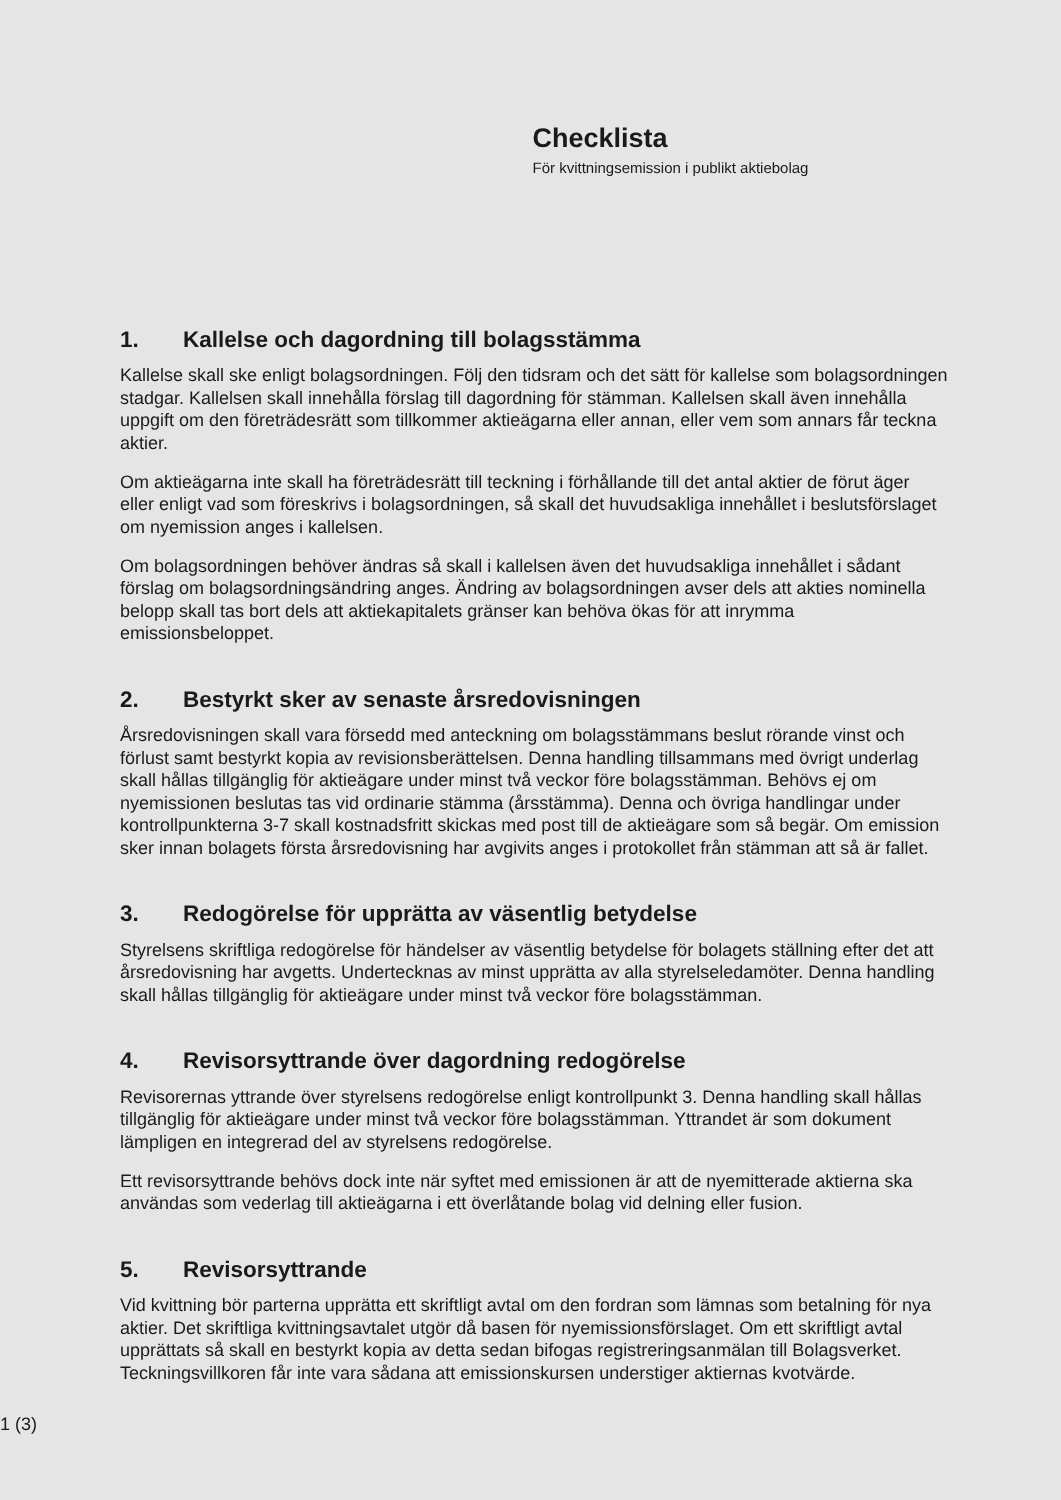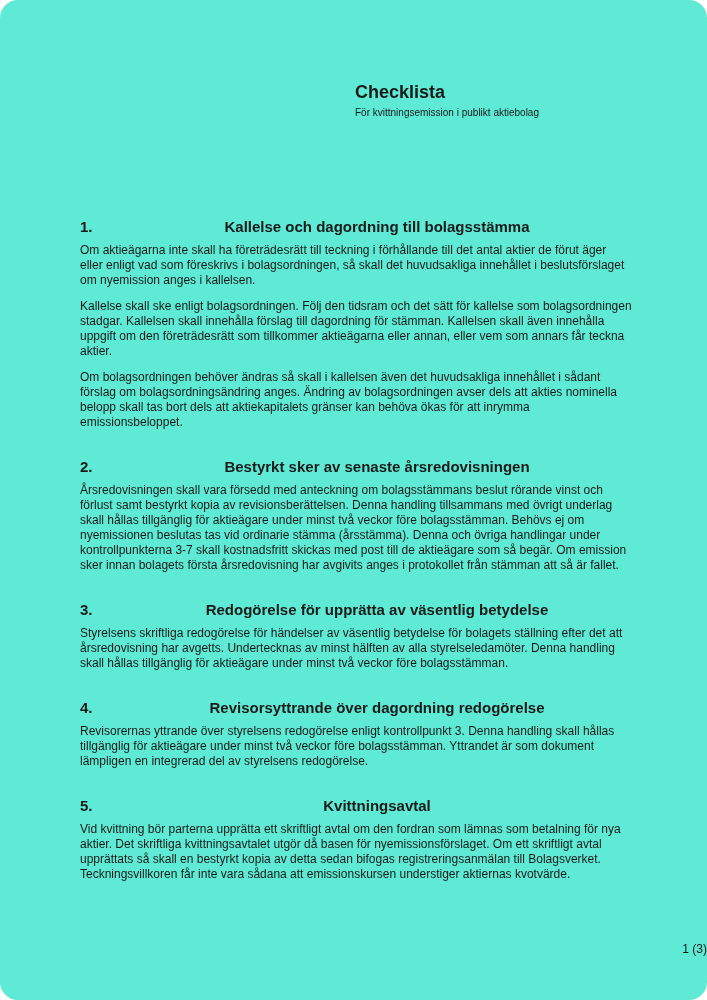--- a/index.html
+++ b/index.html
@@ -4,26 +4,25 @@
 <style>
   html, body {
     margin: 0;
     padding: 0;
     background: #ffffff;
   }
   .page {
     position: relative;
     width: 707px;
     height: 1000px;
-    background: #5eead4;
+    background: #e5e5e5;
     color: #1a1a1a;
     font-family: "Liberation Sans", "DejaVu Sans", sans-serif;
     overflow: hidden;
     box-sizing: border-box;
-    border-radius: 18px;
   }
   .doc-header {
     position: absolute;
     left: 355px;
     top: 82px;
     width: 220px;
   }
   .doc-title {
     font-size: 18px;
     font-weight: bold;
@@ -50,89 +49,89 @@
     font-size: 15px;
     font-weight: bold;
     line-height: 18px;
     margin: 0 0 7px 0;
   }
   .section-number {
     flex: 0 0 42px;
   }
   .section-title {
     flex: 1 1 auto;
-    text-align: center;
   }
   .para {
     font-size: 12px;
     line-height: 15px;
     margin: 0 0 11px 0;
   }
   .para:last-child {
     margin-bottom: 0;
   }
   .doc-footer {
     position: absolute;
     left: 0;
     top: 942px;
     width: 100%;
-    text-align: right;
+    text-align: left;
     font-size: 12px;
   }
 </style>
 </head>
 <body>
 
 <div class="page">
 
   <div class="doc-header">
     <h1 class="doc-title">Checklista</h1>
     <p class="doc-subtitle">För kvittningsemission i publikt aktiebolag</p>
   </div>
 
   <div class="doc-body">
 
     <section class="doc-section">
       <h2 class="section-heading">
         <span class="section-number">1.</span>
         <span class="section-title">Kallelse och dagordning till bolagsstämma</span>
       </h2>
+      <p class="para">Kallelse skall ske enligt bolagsordningen. Följ den tidsram och det sätt för kallelse som bolagsordningen stadgar. Kallelsen skall innehålla förslag till dagordning för stämman. Kallelsen skall även innehålla uppgift om den företrädesrätt som tillkommer aktieägarna eller annan, eller vem som annars får teckna aktier.</p>
       <p class="para">Om aktieägarna inte skall ha företrädesrätt till teckning i förhållande till det antal aktier de förut äger eller enligt vad som föreskrivs i bolagsordningen, så skall det huvudsakliga innehållet i beslutsförslaget om nyemission anges i kallelsen.</p>
-      <p class="para">Kallelse skall ske enligt bolagsordningen. Följ den tidsram och det sätt för kallelse som bolagsordningen stadgar. Kallelsen skall innehålla förslag till dagordning för stämman. Kallelsen skall även innehålla uppgift om den företrädesrätt som tillkommer aktieägarna eller annan, eller vem som annars får teckna aktier.</p>
       <p class="para">Om bolagsordningen behöver ändras så skall i kallelsen även det huvudsakliga innehållet i sådant förslag om bolagsordningsändring anges. Ändring av bolagsordningen avser dels att akties nominella belopp skall tas bort dels att aktiekapitalets gränser kan behöva ökas för att inrymma emissionsbeloppet.</p>
     </section>
 
     <section class="doc-section">
       <h2 class="section-heading">
         <span class="section-number">2.</span>
         <span class="section-title">Bestyrkt sker av senaste årsredovisningen</span>
       </h2>
       <p class="para">Årsredovisningen skall vara försedd med anteckning om bolagsstämmans beslut rörande vinst och förlust samt bestyrkt kopia av revisionsberättelsen. Denna handling tillsammans med övrigt underlag skall hållas tillgänglig för aktieägare under minst två veckor före bolagsstämman. Behövs ej om nyemissionen beslutas tas vid ordinarie stämma (årsstämma). Denna och övriga handlingar under kontrollpunkterna 3-7 skall kostnadsfritt skickas med post till de aktieägare som så begär. Om emission sker innan bolagets första årsredovisning har avgivits anges i protokollet från stämman att så är fallet.</p>
     </section>
 
     <section class="doc-section">
       <h2 class="section-heading">
         <span class="section-number">3.</span>
         <span class="section-title">Redogörelse för upprätta av väsentlig betydelse</span>
       </h2>
-      <p class="para">Styrelsens skriftliga redogörelse för händelser av väsentlig betydelse för bolagets ställning efter det att årsredovisning har avgetts. Undertecknas av minst hälften av alla styrelseledamöter. Denna handling skall hållas tillgänglig för aktieägare under minst två veckor före bolagsstämman.</p>
+      <p class="para">Styrelsens skriftliga redogörelse för händelser av väsentlig betydelse för bolagets ställning efter det att årsredovisning har avgetts. Undertecknas av minst upprätta av alla styrelseledamöter. Denna handling skall hållas tillgänglig för aktieägare under minst två veckor före bolagsstämman.</p>
     </section>
 
     <section class="doc-section">
       <h2 class="section-heading">
         <span class="section-number">4.</span>
         <span class="section-title">Revisorsyttrande över dagordning redogörelse</span>
       </h2>
       <p class="para">Revisorernas yttrande över styrelsens redogörelse enligt kontrollpunkt 3. Denna handling skall hållas tillgänglig för aktieägare under minst två veckor före bolagsstämman. Yttrandet är som dokument lämpligen en integrerad del av styrelsens redogörelse.</p>
+      <p class="para">Ett revisorsyttrande behövs dock inte när syftet med emissionen är att de nyemitterade aktierna ska användas som vederlag till aktieägarna i ett överlåtande bolag vid delning eller fusion.</p>
     </section>
 
     <section class="doc-section">
       <h2 class="section-heading">
         <span class="section-number">5.</span>
-        <span class="section-title">Kvittningsavtal</span>
+        <span class="section-title">Revisorsyttrande</span>
       </h2>
       <p class="para">Vid kvittning bör parterna upprätta ett skriftligt avtal om den fordran som lämnas som betalning för nya aktier. Det skriftliga kvittningsavtalet utgör då basen för nyemissionsförslaget. Om ett skriftligt avtal upprättats så skall en bestyrkt kopia av detta sedan bifogas registreringsanmälan till Bolagsverket. Teckningsvillkoren får inte vara sådana att emissionskursen understiger aktiernas kvotvärde.</p>
     </section>
 
   </div>
 
   <div class="doc-footer">1 (3)</div>
 
 </div>
 

